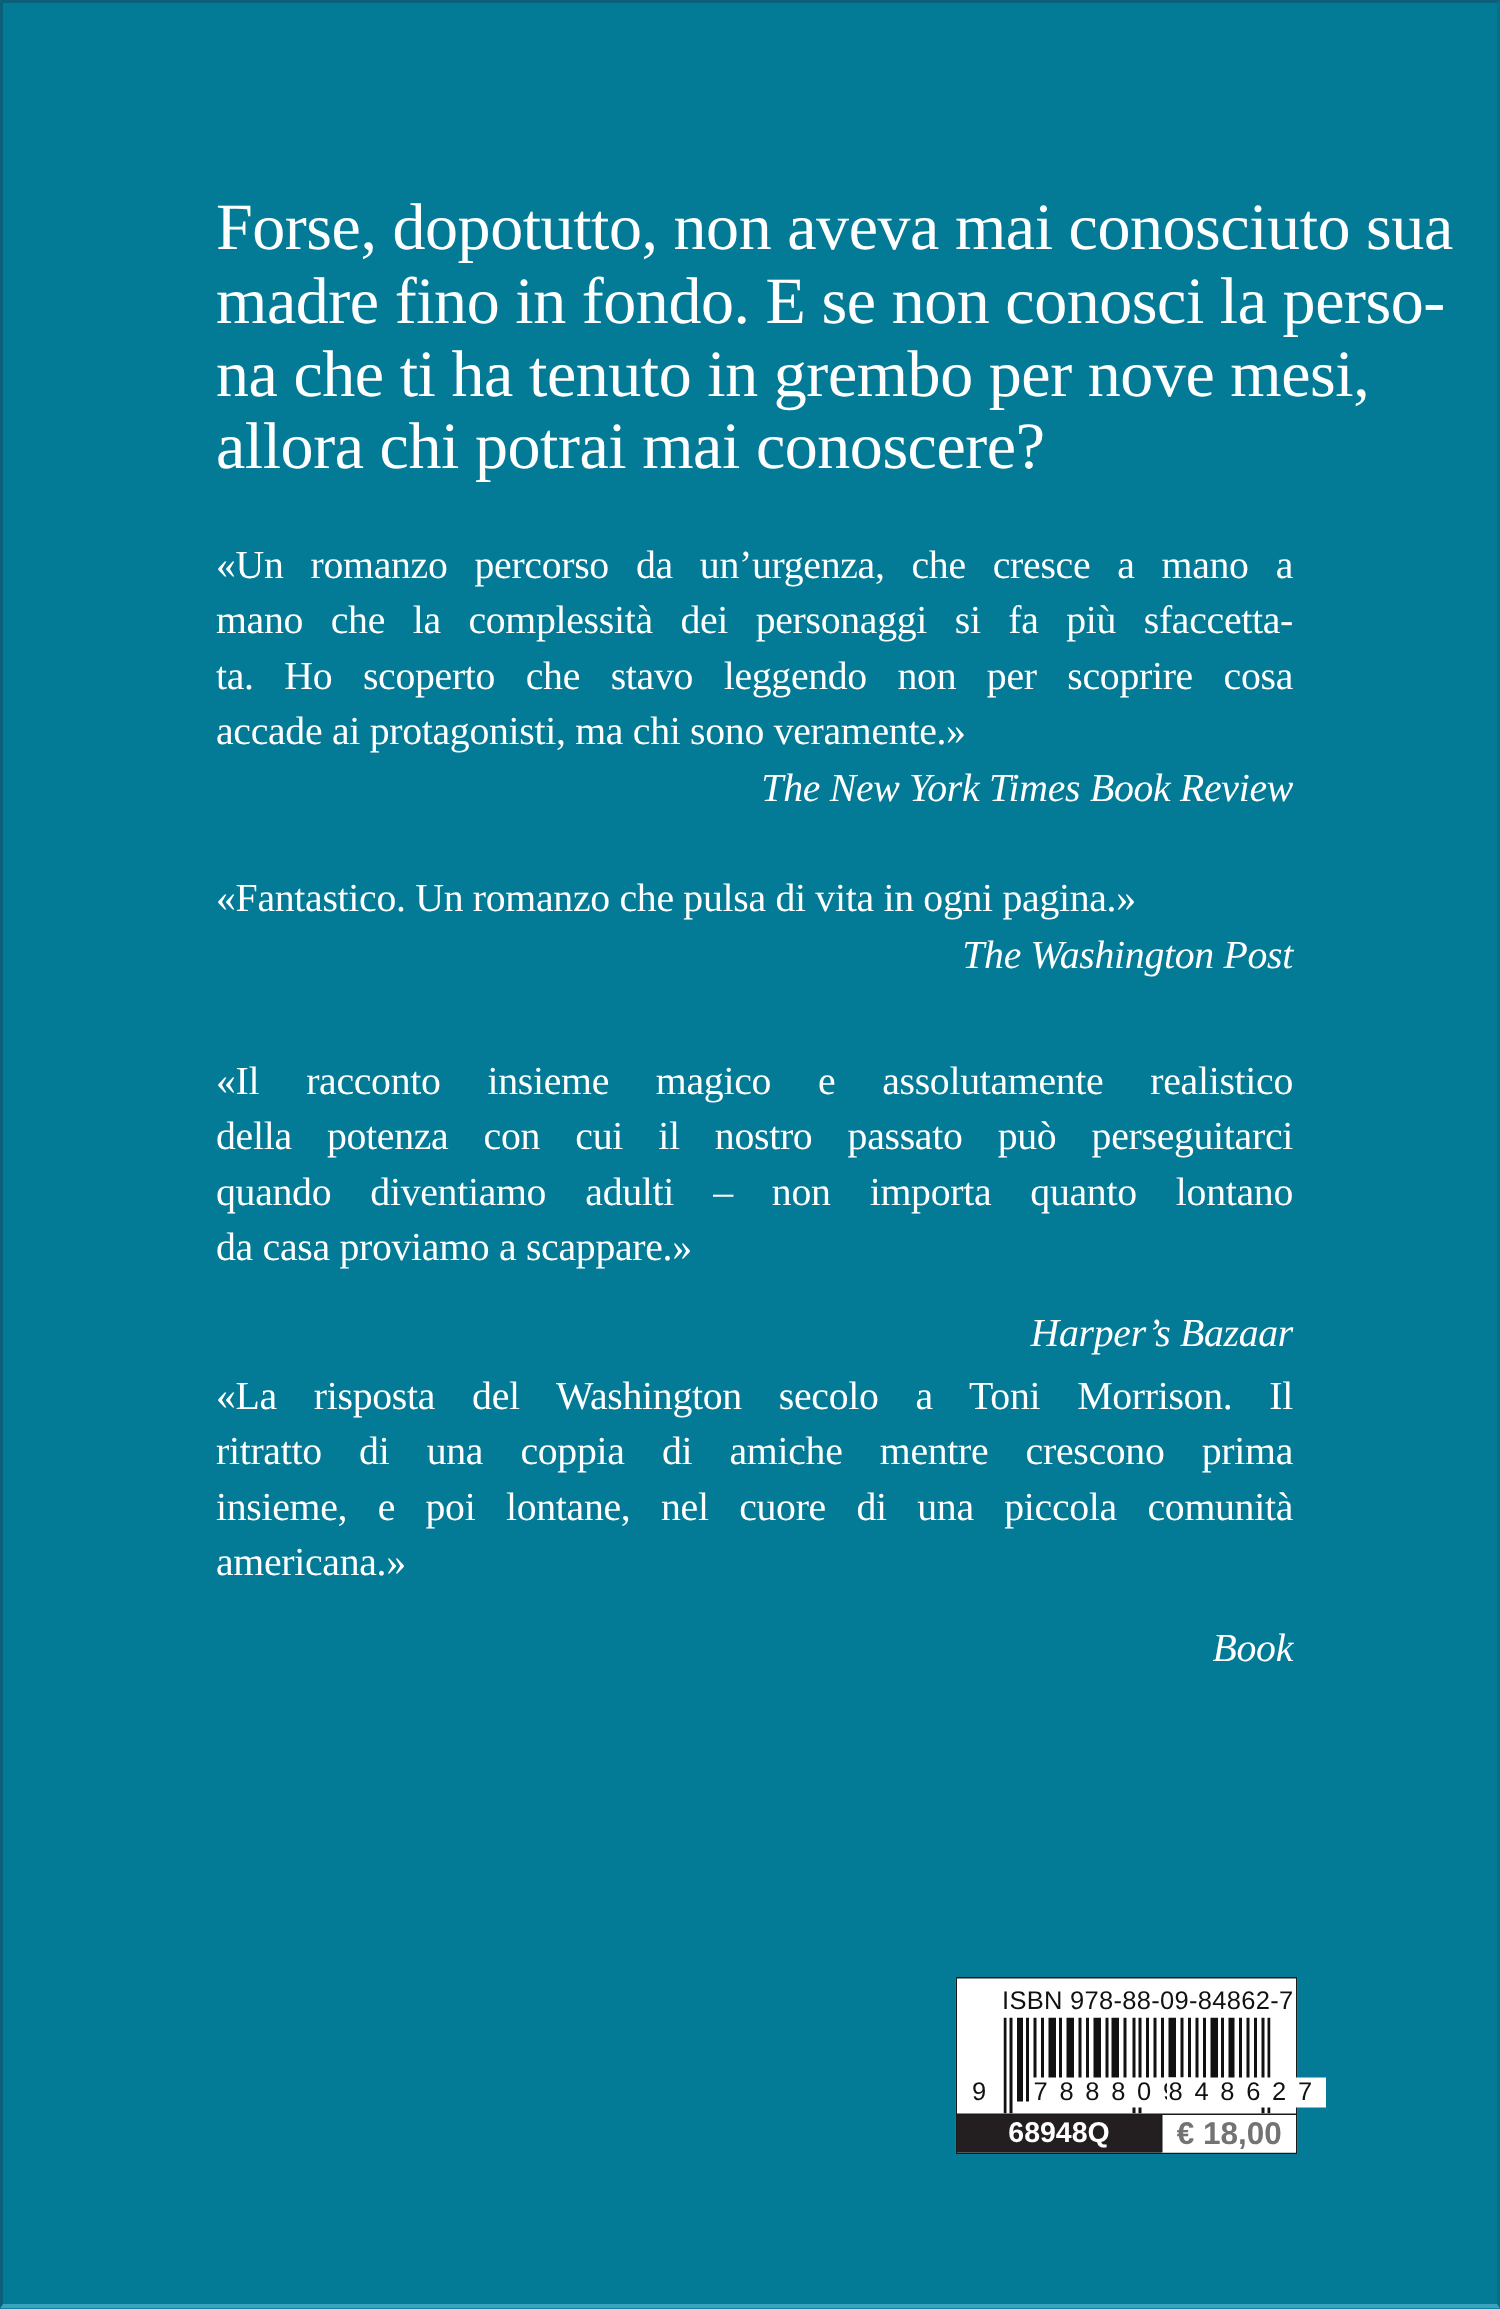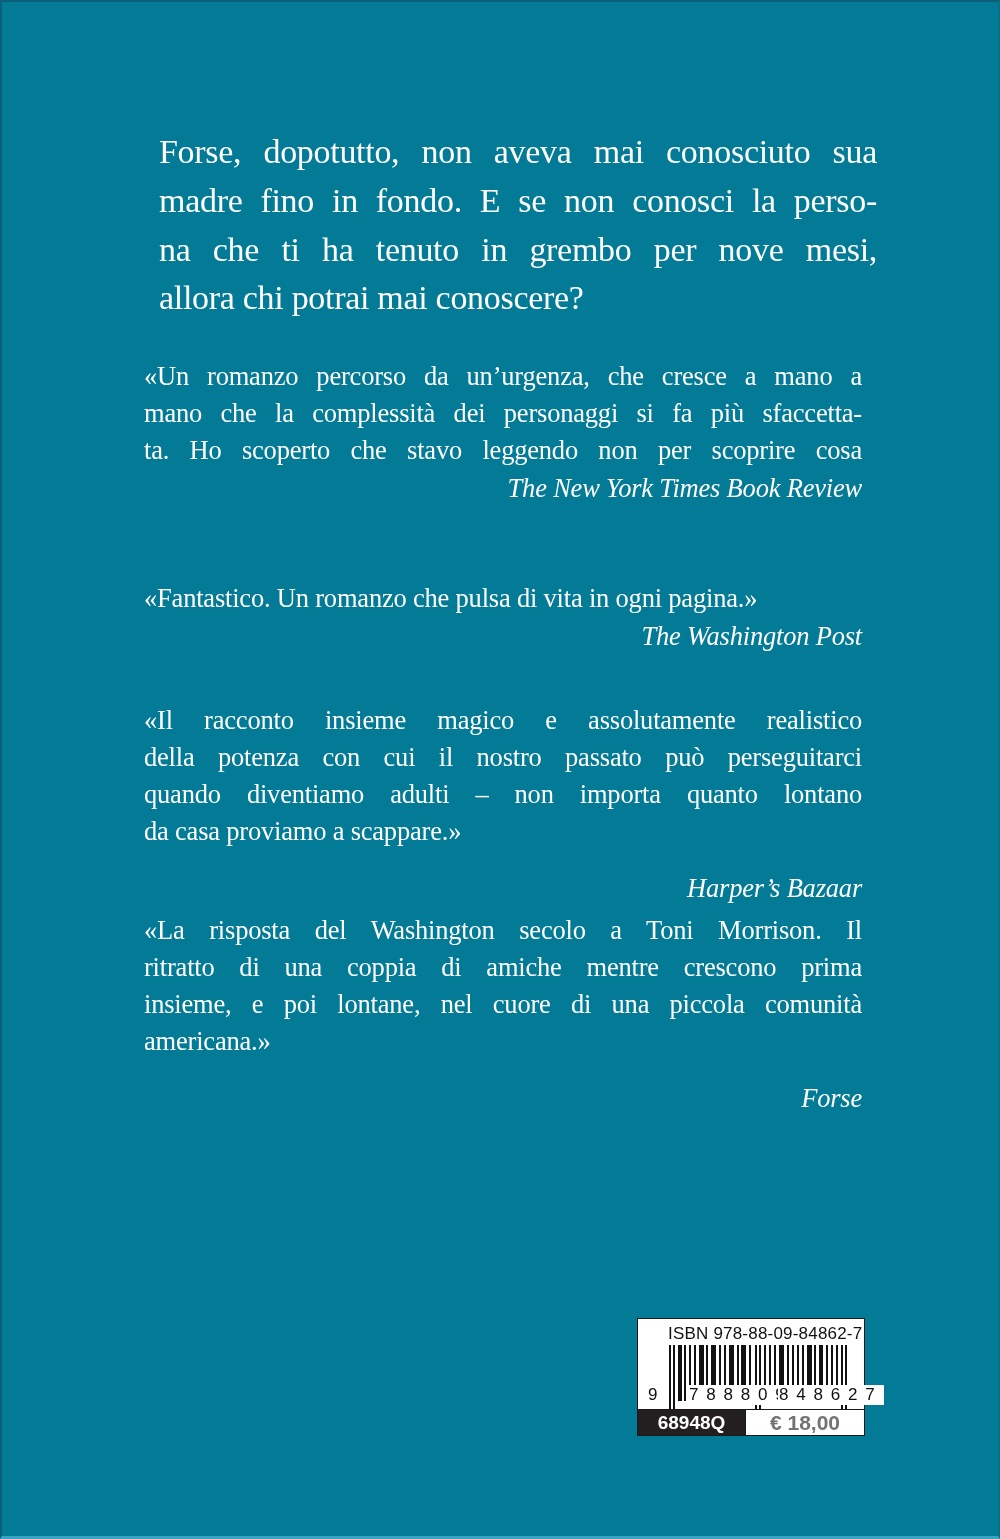--- a/index.html
+++ b/index.html
@@ -7,22 +7,22 @@
   body { position: relative; font-family: "Liberation Serif", "DejaVu Serif", serif; color: #ffffff; }
   .cover {
     position: absolute; left: 0; top: 0; width: 1000px; height: 1539px;
     background: #037a96;
     border-left: 2px solid #0b5f78;
     border-top: 2px solid #0b5f78;
     border-bottom: 3px solid #3aa4c0;
     border-right: 2px solid #06708a;
   }
   .intro {
-    position: absolute; left: 157px; top: 126px; width: 718px;
-    font-size: 34px; line-height: 48.8px;
+    position: absolute; left: 142px; top: 126px; width: 718px;
+    font-size: 44px; line-height: 48.8px;
     text-align: justify; text-align-last: left;
     font-stretch: condensed; letter-spacing: -0.3px;
   }
   .intro .ln { display: block; text-align: justify; text-align-last: justify; white-space: nowrap; }
   .intro .ln.last { text-align-last: left; }
   .quote {
     position: absolute; left: 142px; width: 718px;
     font-size: 26.5px; line-height: 37px;
     letter-spacing: -0.2px;
   }
@@ -52,21 +52,21 @@
     background: #fff; line-height: 20px;
   }
   .digit-first { left: 10px; background: transparent; }
   .digit-left { left: 50px; padding: 0 1px; }
   .digit-right { left: 140px; padding: 0 1px; }
   .price-row {
     position: absolute; left: 0; bottom: 0; width: 100%; height: 26px;
     display: flex; border-top: 1.5px solid #1a1a1a;
   }
   .code-cell {
-    width: 107px; background: #231f20; color: #fff; font-weight: bold;
+    width: 136px; background: #231f20; color: #fff; font-weight: bold;
     font-size: 19px; display: flex; align-items: center; justify-content: center;
   }
   .price-cell {
     flex: 1; background: #fff; color: #737373; font-weight: bold; font-size: 21px;
     display: flex; align-items: center; justify-content: center; border-left: 1.5px solid #1a1a1a;
   }
 </style>
 </head>
 <body>
 
@@ -76,20 +76,21 @@
     <span class="ln">Forse, dopotutto, non aveva mai conosciuto sua</span>
     <span class="ln">madre fino in fondo. E se non conosci la perso-</span>
     <span class="ln">na che ti ha tenuto in grembo per nove mesi,</span>
     <span class="ln last">allora chi potrai mai conoscere?</span>
   </div>
 
   <div class="quote q1">
     <span class="ln">«Un romanzo percorso da un’urgenza, che cresce a mano a</span>
     <span class="ln">mano che la complessità dei personaggi si fa più sfaccetta-</span>
     <span class="ln">ta. Ho scoperto che stavo leggendo non per scoprire cosa</span>
+    <span class="ln last">accade ai protagonisti, ma chi sono veramente.»</span>
     <span class="src">The New York Times Book Review</span>
   </div>
 
   <div class="quote q2">
     <span class="ln last">«Fantastico. Un romanzo che pulsa di vita in ogni pagina.»</span>
     <span class="src">The Washington Post</span>
   </div>
 
   <div class="quote q3">
     <span class="ln">«Il racconto insieme magico e assolutamente realistico</span>
@@ -97,21 +98,21 @@
     <span class="ln">quando diventiamo adulti – non importa quanto lontano</span>
     <span class="ln last">da casa proviamo a scappare.»</span>
     <span class="src">Harper’s Bazaar</span>
   </div>
 
   <div class="quote q4">
     <span class="ln">«La risposta del Washington secolo a Toni Morrison. Il</span>
     <span class="ln">ritratto di una coppia di amiche mentre crescono prima</span>
     <span class="ln">insieme, e poi lontane, nel cuore di una piccola comunità</span>
     <span class="ln last">americana.»</span>
-    <span class="src">Forse</span>
+    <span class="src">Book</span>
   </div>
 
   <div class="barcode-box">
     <div class="isbn-label">ISBN 978-88-09-84862-7</div>
     <div class="bars">
       <svg width="178" height="64" viewBox="0 0 178 64" xmlns="http://www.w3.org/2000/svg">
         <g fill="#111">
 
           <rect x="0" y="0" width="2" height="64"></rect>
           <rect x="4" y="0" width="2" height="64"></rect>

